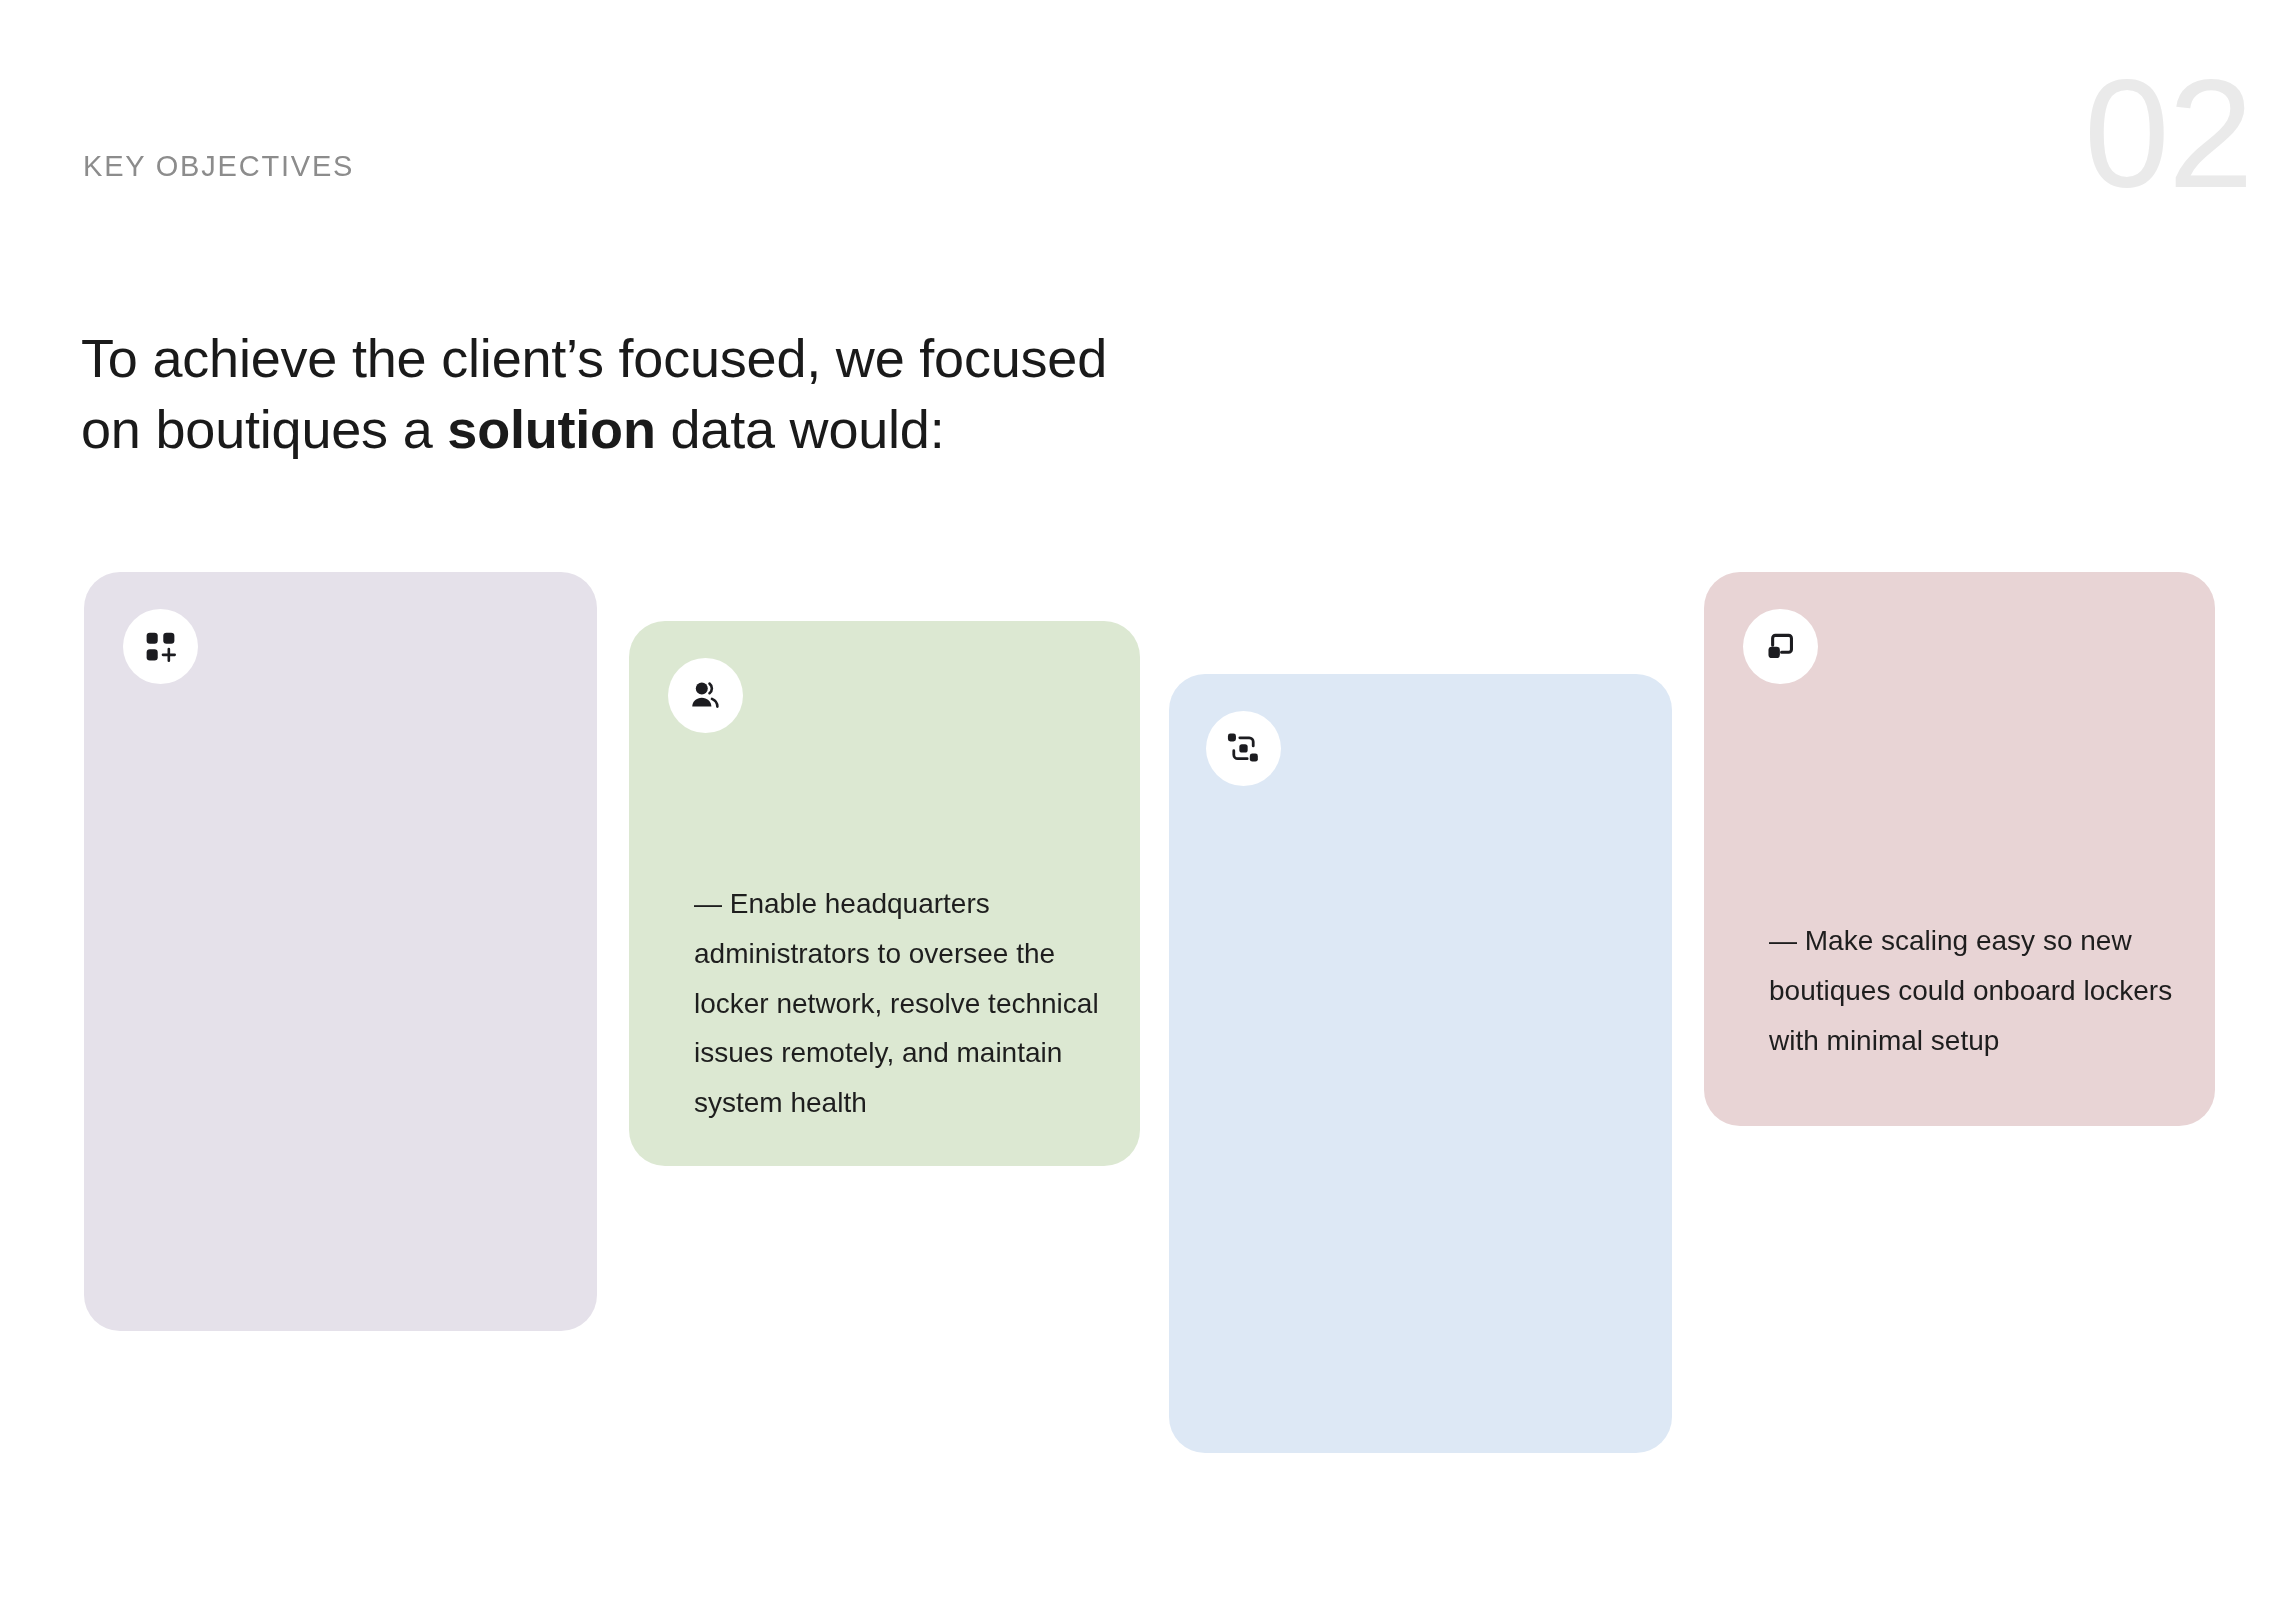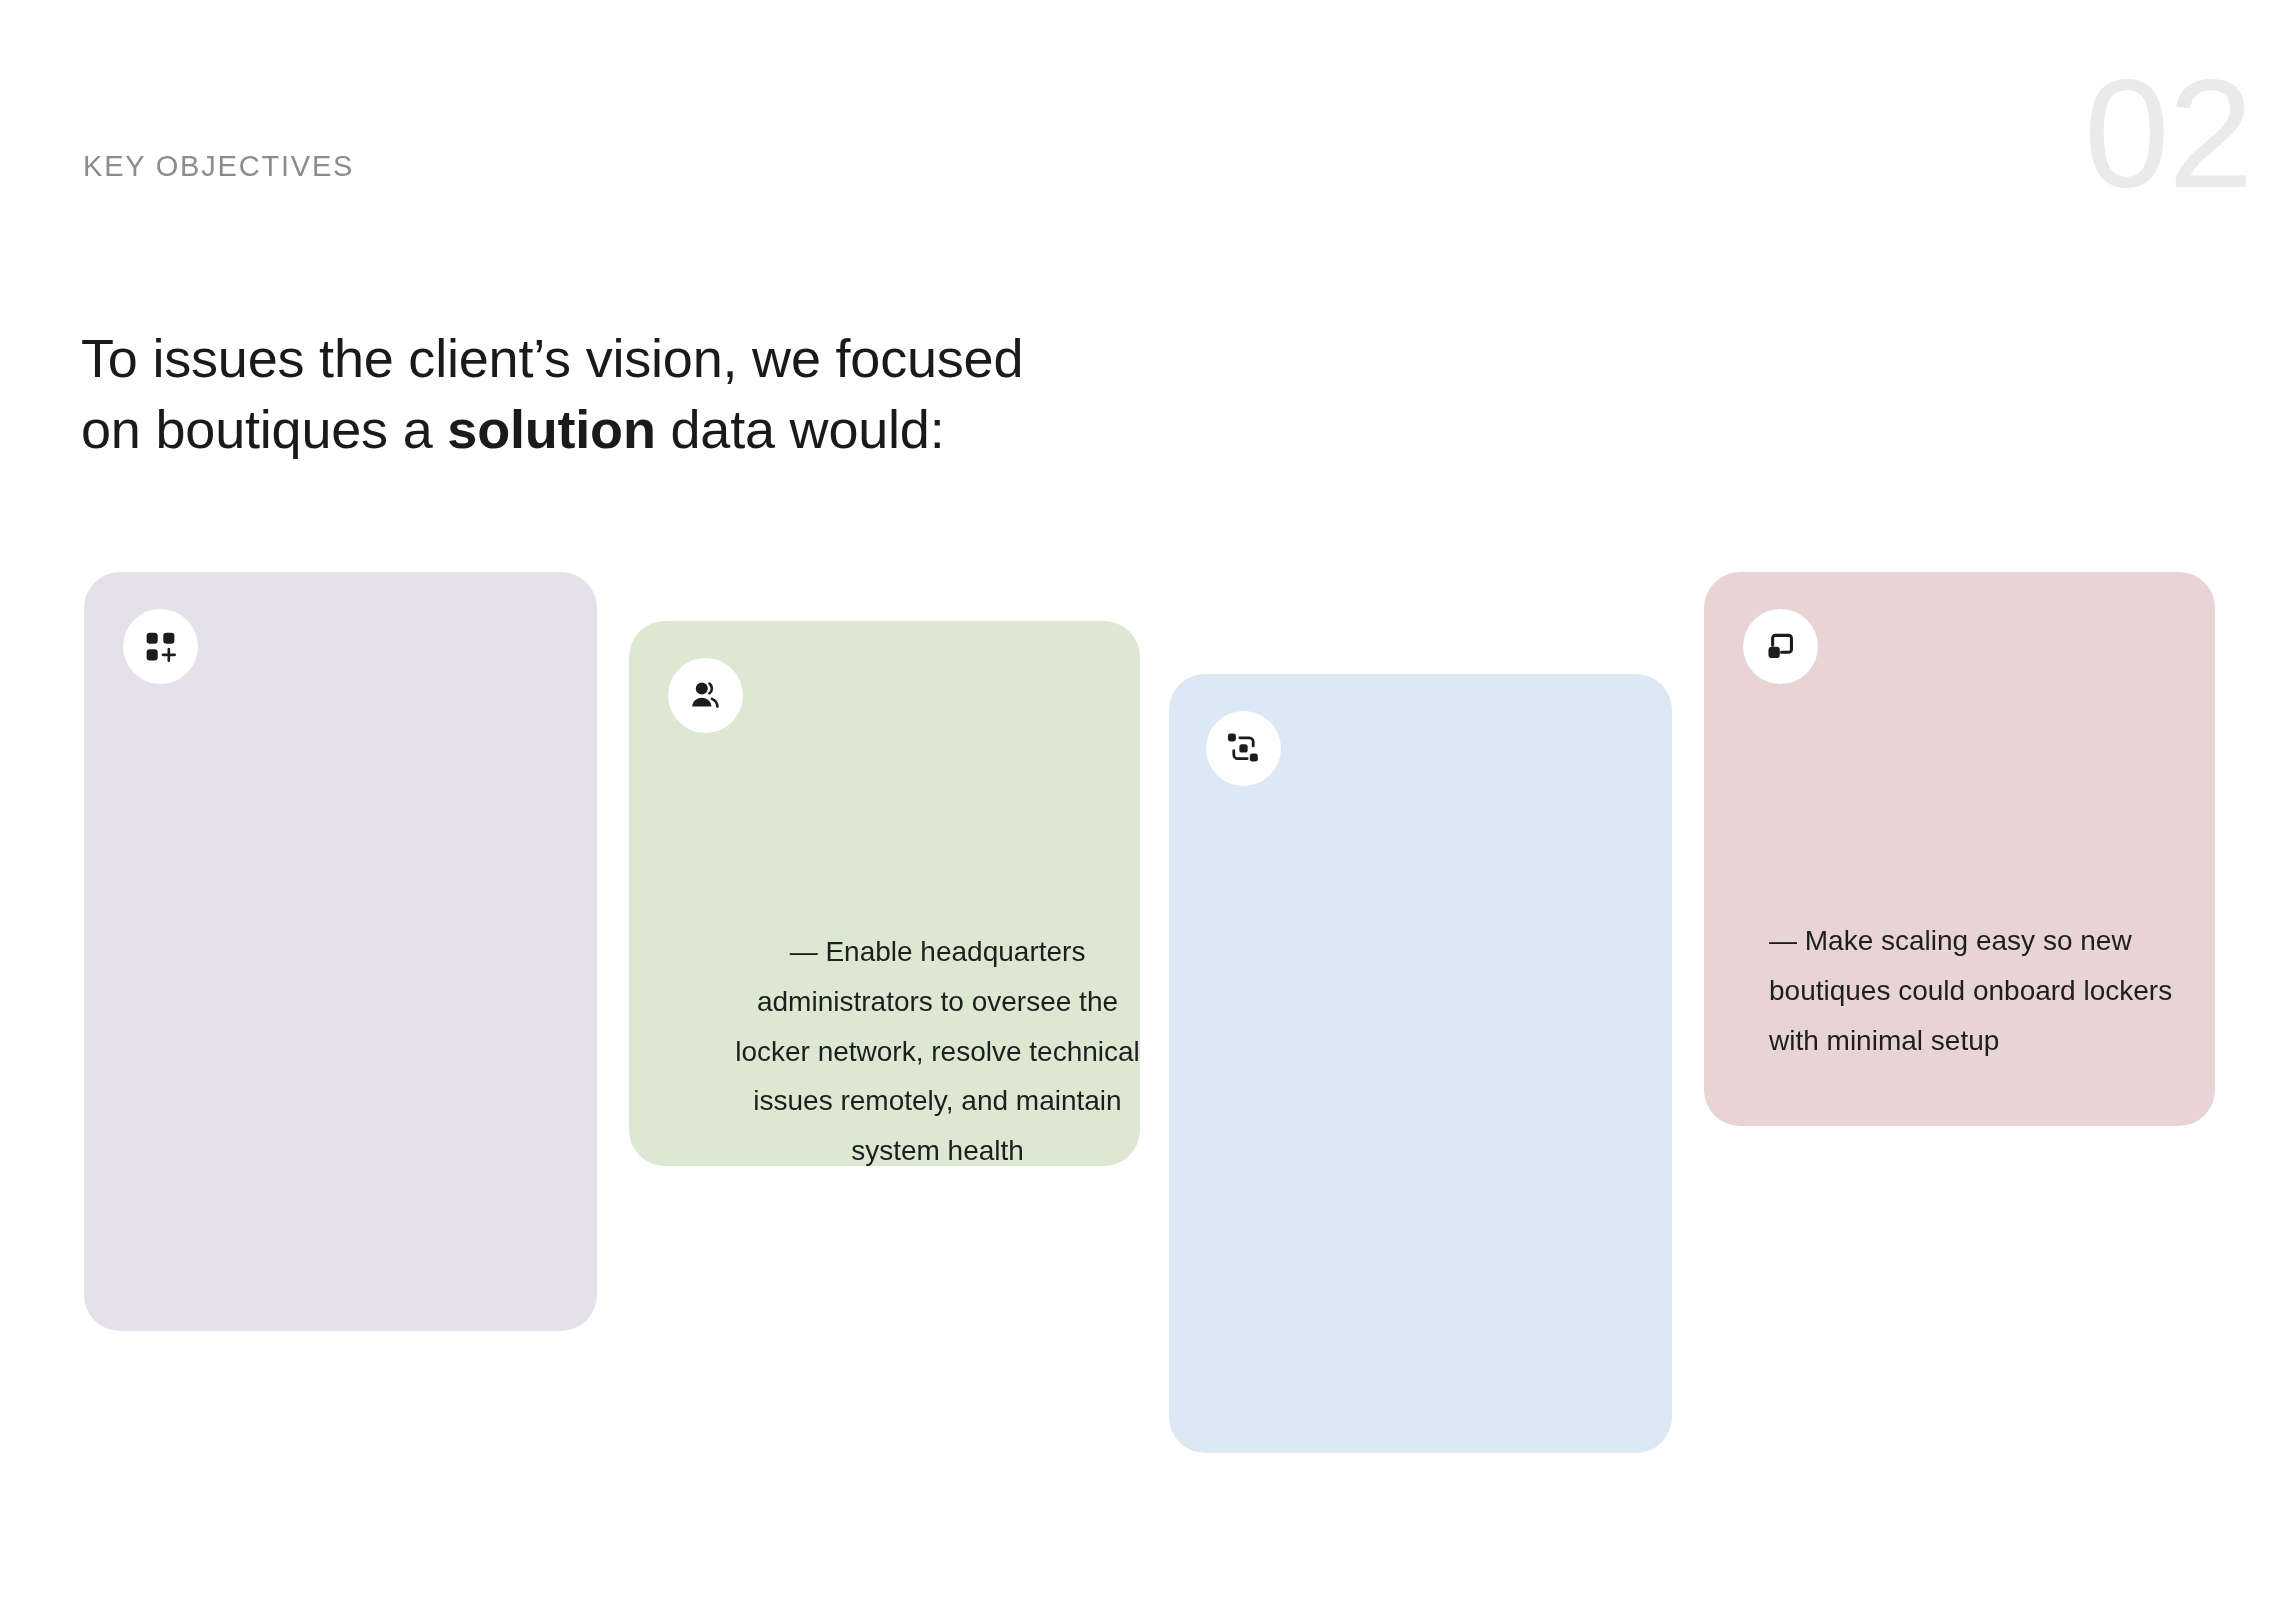--- a/index.html
+++ b/index.html
@@ -111,21 +111,21 @@
 </head>
 <body>
 
 <div class="slide">
 
   <div class="eyebrow">KEY OBJECTIVES</div>
 
   <div class="section-number">02</div>
 
   <div class="headline">
-    <span>To issues the client’s vision, we focused</span><br>
+    <span>To achieve the client’s focused, we focused</span><br>
     <span>on boutiques a </span><span class="strong">solution</span><span> data would:</span>
   </div>
 
   <div class="cards">
 
     <div class="card" id="card-0" style="background: rgb(229, 225, 234);">
       <div class="card-badge">
         <span>
           <svg width="37" height="37" viewBox="0 0 24 24" aria-hidden="true">
             <rect x="3" y="3" width="7.2" height="7.2" rx="2.1" fill="#1c1c20"></rect>
@@ -171,21 +171,21 @@
             <path d="M6.9 11.2V6.6a1.8 1.8 0 0 1 1.8-1.8h8.6a1.8 1.8 0 0 1 1.8 1.8v7.3a1.8 1.8 0 0 1-1.8 1.8h-4.6" stroke="#1c1c20" stroke-width="2" fill="none" stroke-linecap="round" stroke-linejoin="round"></path>
             <rect x="4.2" y="12.1" width="7.4" height="7.4" rx="2.2" fill="#1c1c20"></rect>
           </svg>
         </span>
       </div>
     </div>
 
   </div>
 
 
-  <div class="card-text" style="left:694px; top:927px; width:487px;text-align:center;">—  Enable headquarters
+  <div class="card-text" style="left:694px; top:879px; width:487px;">—  Enable headquarters
 administrators to oversee the
 locker network, resolve technical
 issues remotely, and maintain
 system health</div>
 
 
   <div class="card-text" style="left:1769px; top:916px; width:487px;">— Make scaling easy so new
 boutiques could onboard lockers
 with minimal setup</div>
 

